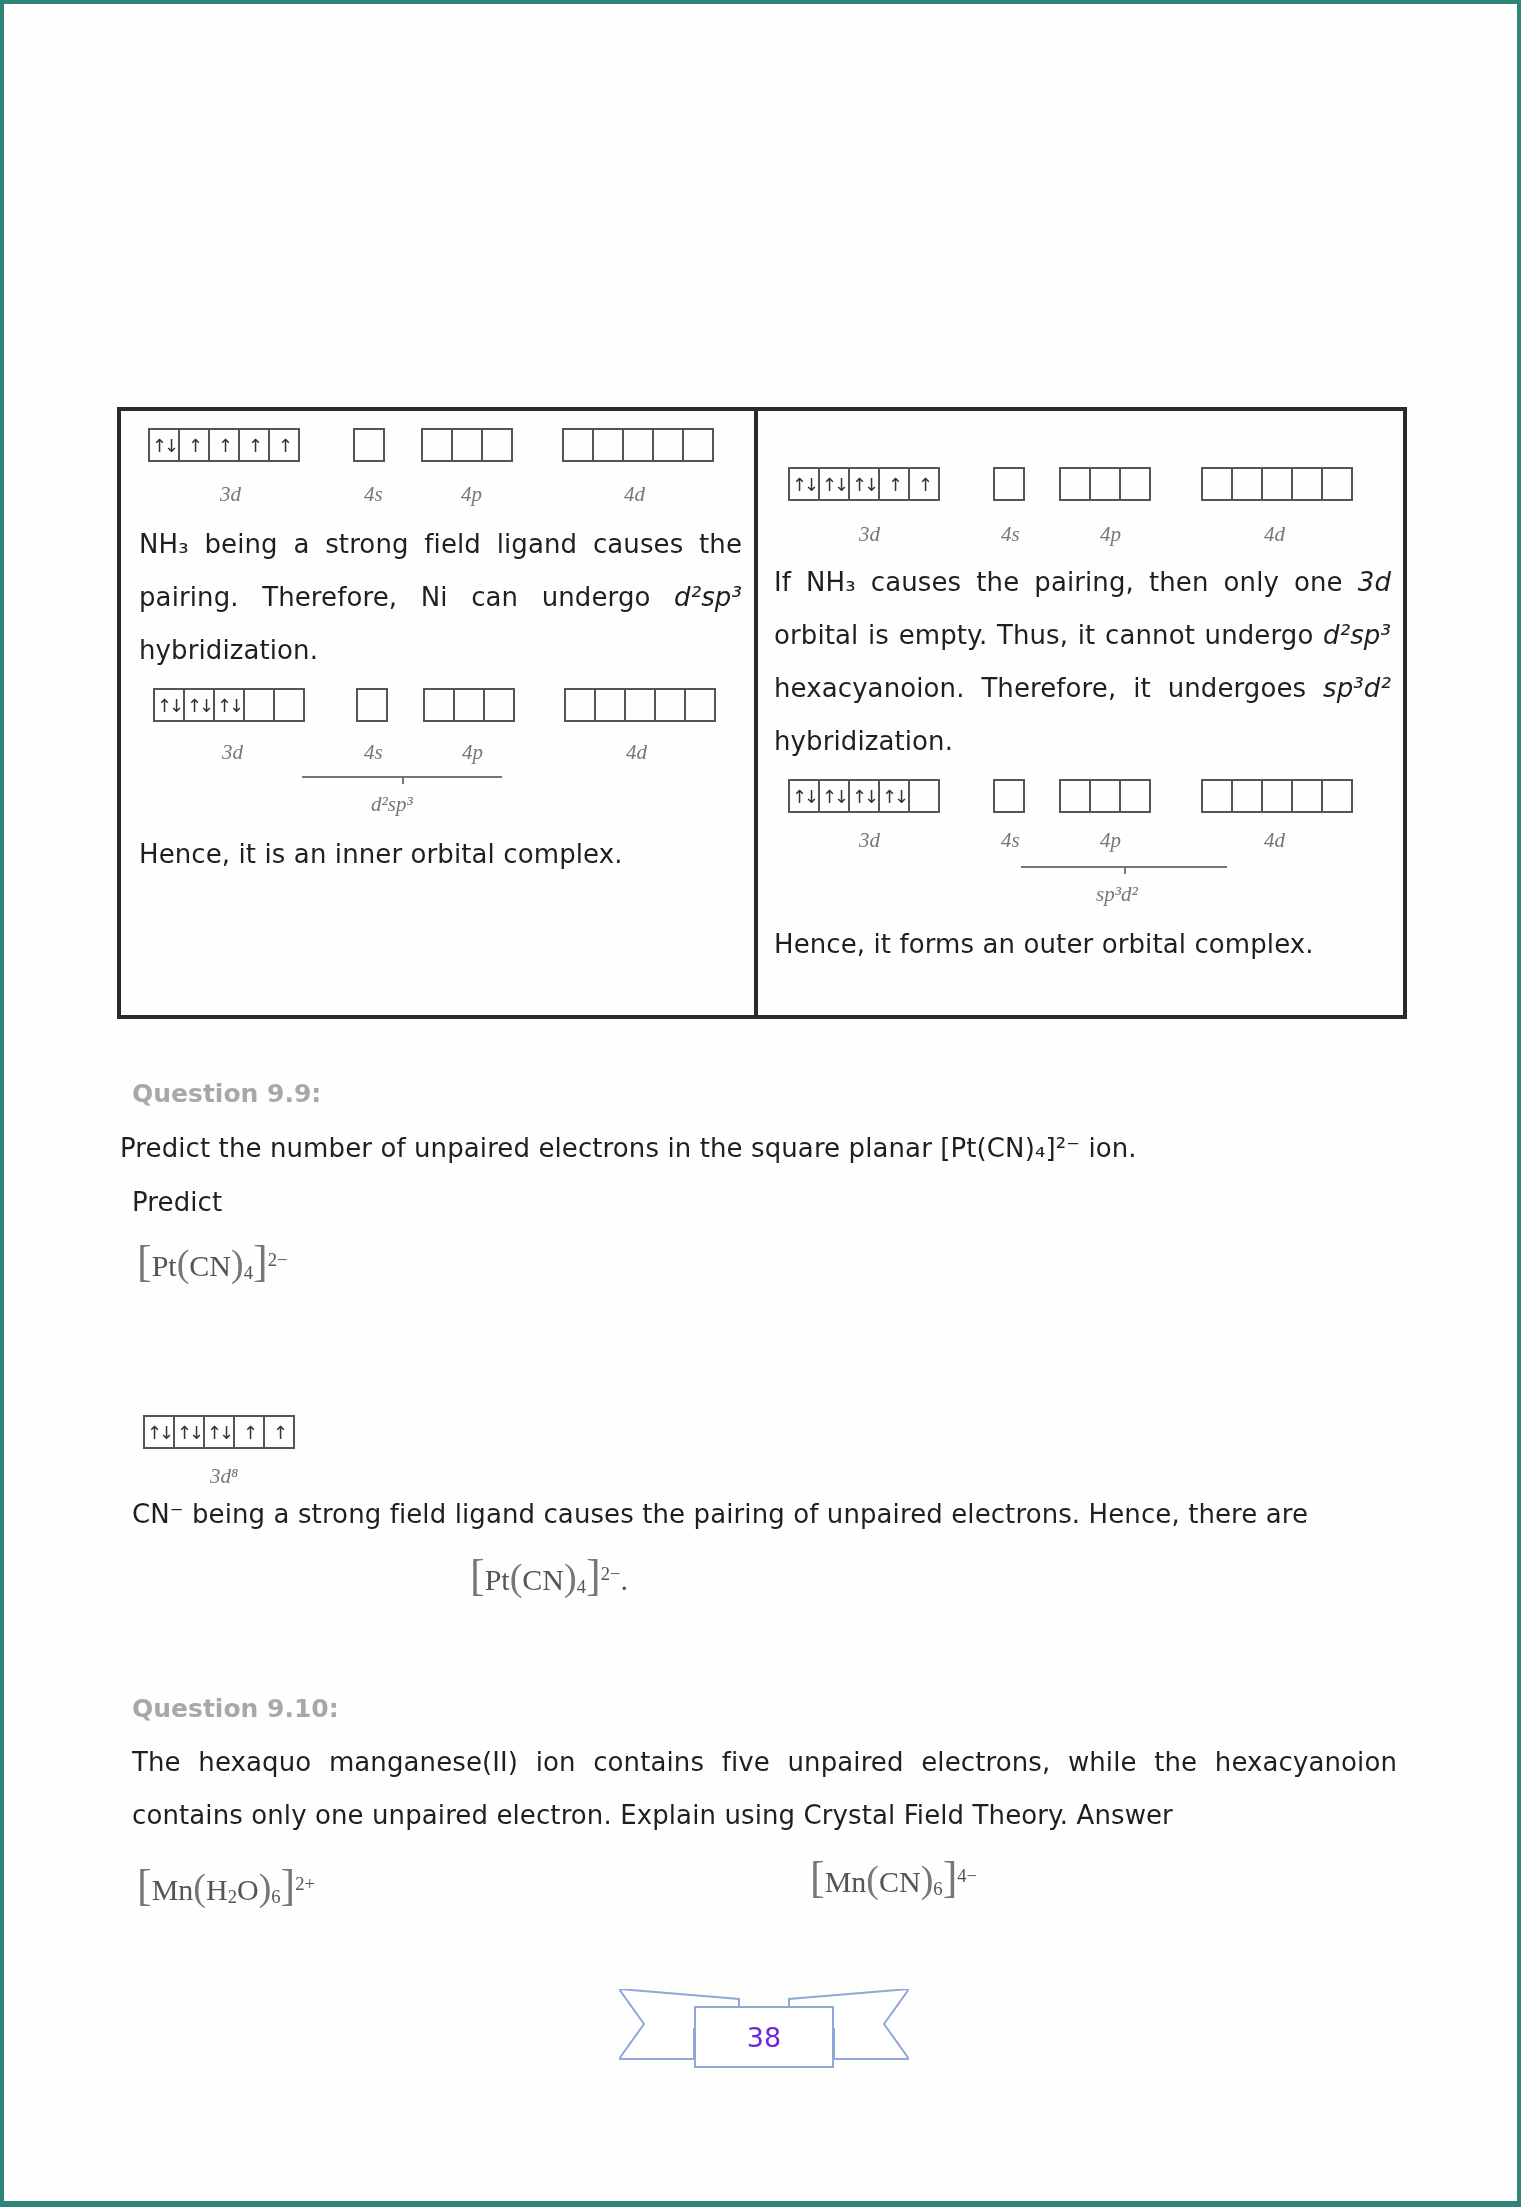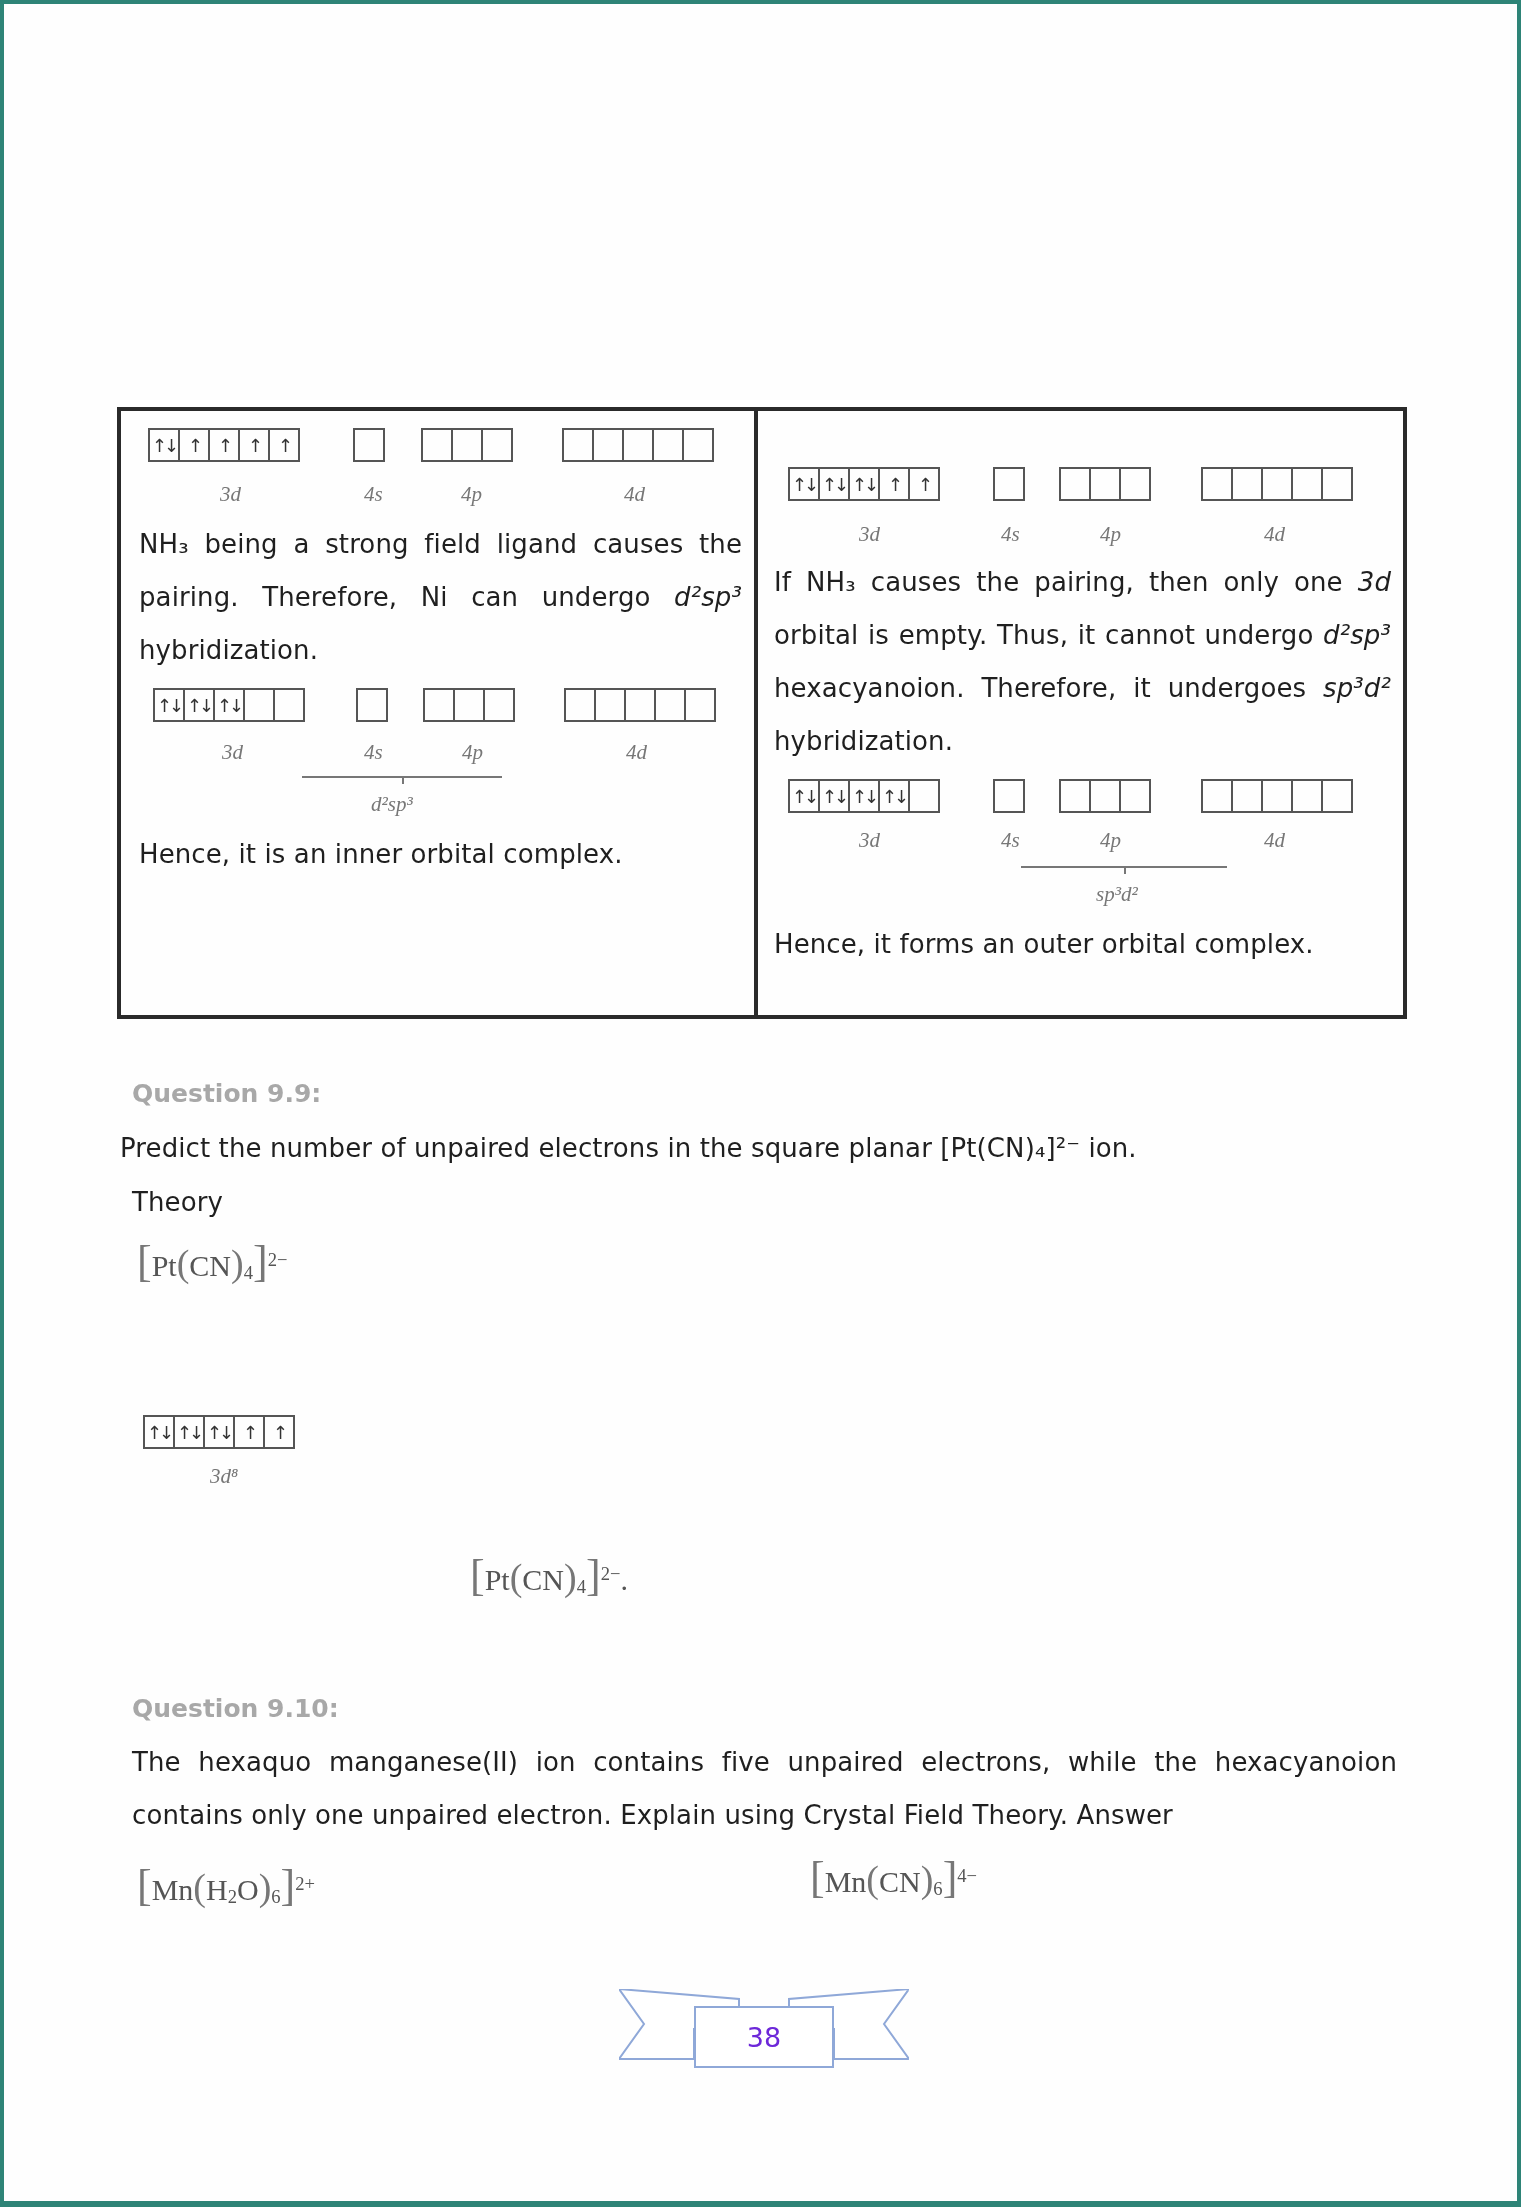--- a/index.html
+++ b/index.html
@@ -198,38 +198,39 @@
       <span class="olabel" style="left:1260px;top:824px;">4d</span>
       <div class="brace" style="left:1017px;top:862px;width:206px;"></div>
       <span class="olabel" style="left:1092px;top:878px;">sp³d²</span>
     </div>
 
     <div class="abs txt" style="left:770px;top:914px;">Hence, it forms an outer orbital complex.</div>
   </div>
 
   <div class="abs qhead" style="left:128px;top:1075px;">Question 9.9:</div>
   <div class="abs txt" style="left:116px;top:1118px;">Predict the number of unpaired electrons in the square planar [Pt(CN)₄]²⁻ ion.</div>
-  <div class="abs txt" style="left:128px;top:1172px;">Theory</div>
+  <div class="abs txt" style="left:128px;top:1172px;">Predict</div>
 
   <div class="abs formula" style="left:133px;top:1232px;">
     <span class="br">[</span><span>Pt</span><span class="br" style="font-size:38px;">(</span><span>CN</span><span class="br" style="font-size:38px;">)</span><sub>4</sub><span class="br">]</span><sup>2−</sup>
   </div>
 
 
   <div>
     <div class="orb-group" style="left:139px;top:1411px;">
       <div class="box">↑↓</div>
       <div class="box">↑↓</div>
       <div class="box">↑↓</div>
       <div class="box">↑</div>
       <div class="box">↑</div>
     </div>
     <span class="olabel" style="left:206px;top:1460px;">3d⁸</span>
   </div>
 
+  <div class="abs txt" style="left:128px;top:1484px;width:1265px;">CN⁻ being a strong field ligand causes the pairing of unpaired electrons. Hence, there are</div>
   <div class="abs formula" style="left:466px;top:1546px;">
     <span class="br">[</span><span>Pt</span><span class="br" style="font-size:38px;">(</span><span>CN</span><span class="br" style="font-size:38px;">)</span><sub>4</sub><span class="br">]</span><sup>2−</sup><span>.</span>
   </div>
 
   <div class="abs qhead" style="left:128px;top:1690px;">Question 9.10:</div>
   <div class="abs txt just" style="left:128px;top:1732px;width:1265px;">The hexaquo manganese(II) ion contains five unpaired electrons, while the hexacyanoion contains only one unpaired electron. Explain using Crystal Field Theory. Answer</div>
 
   <div class="abs formula" style="left:133px;top:1848px;margin-top:8px;">
     <span class="br">[</span><span>Mn</span><span class="br" style="font-size:38px;">(</span><span>H</span><sub>2</sub><span>O</span><span class="br" style="font-size:38px;">)</span><sub>6</sub><span class="br">]</span><sup>2+</sup>
   </div>

